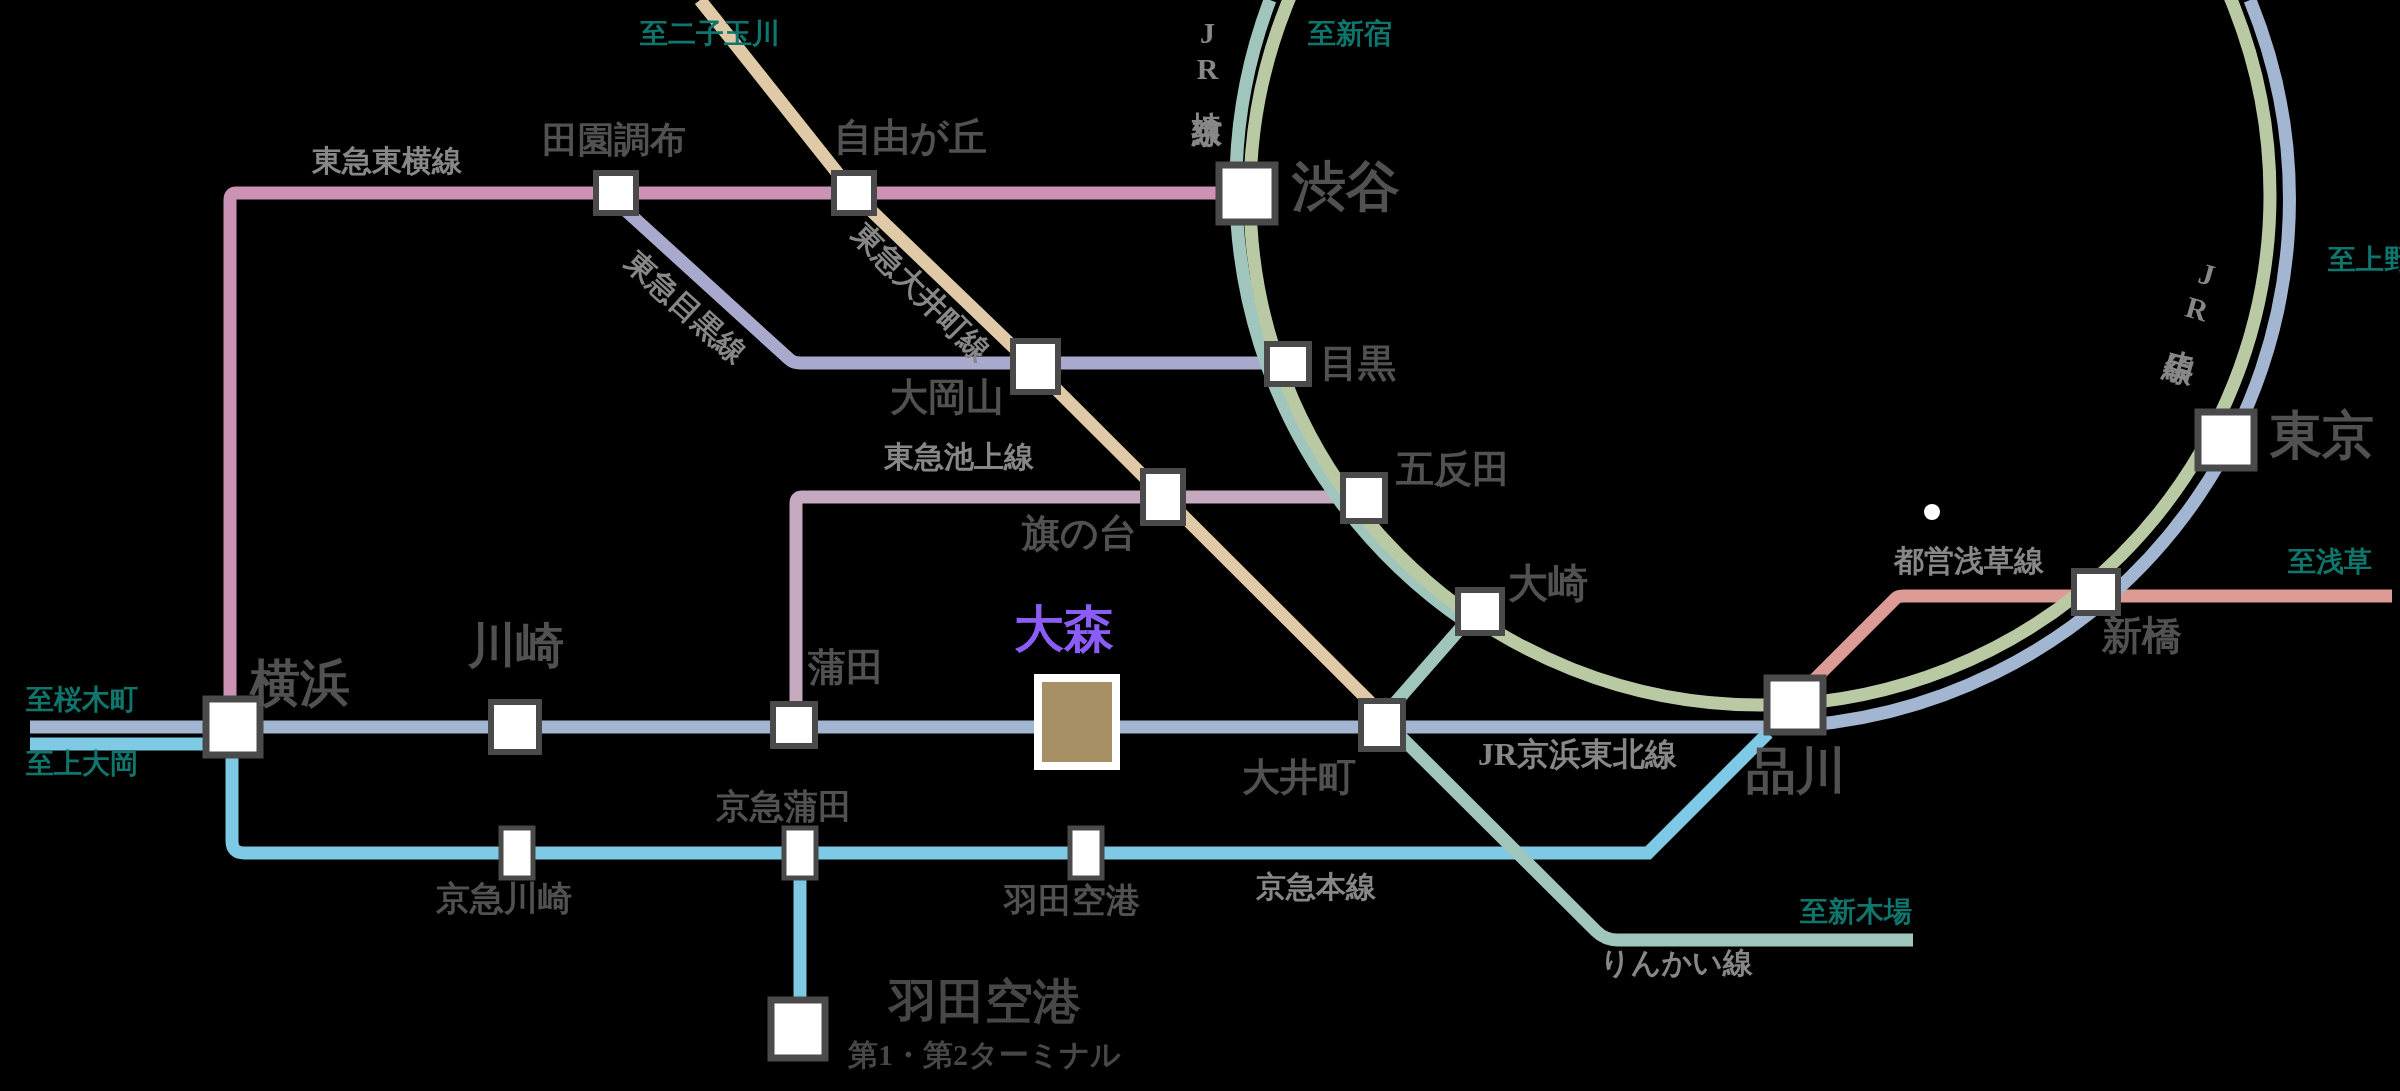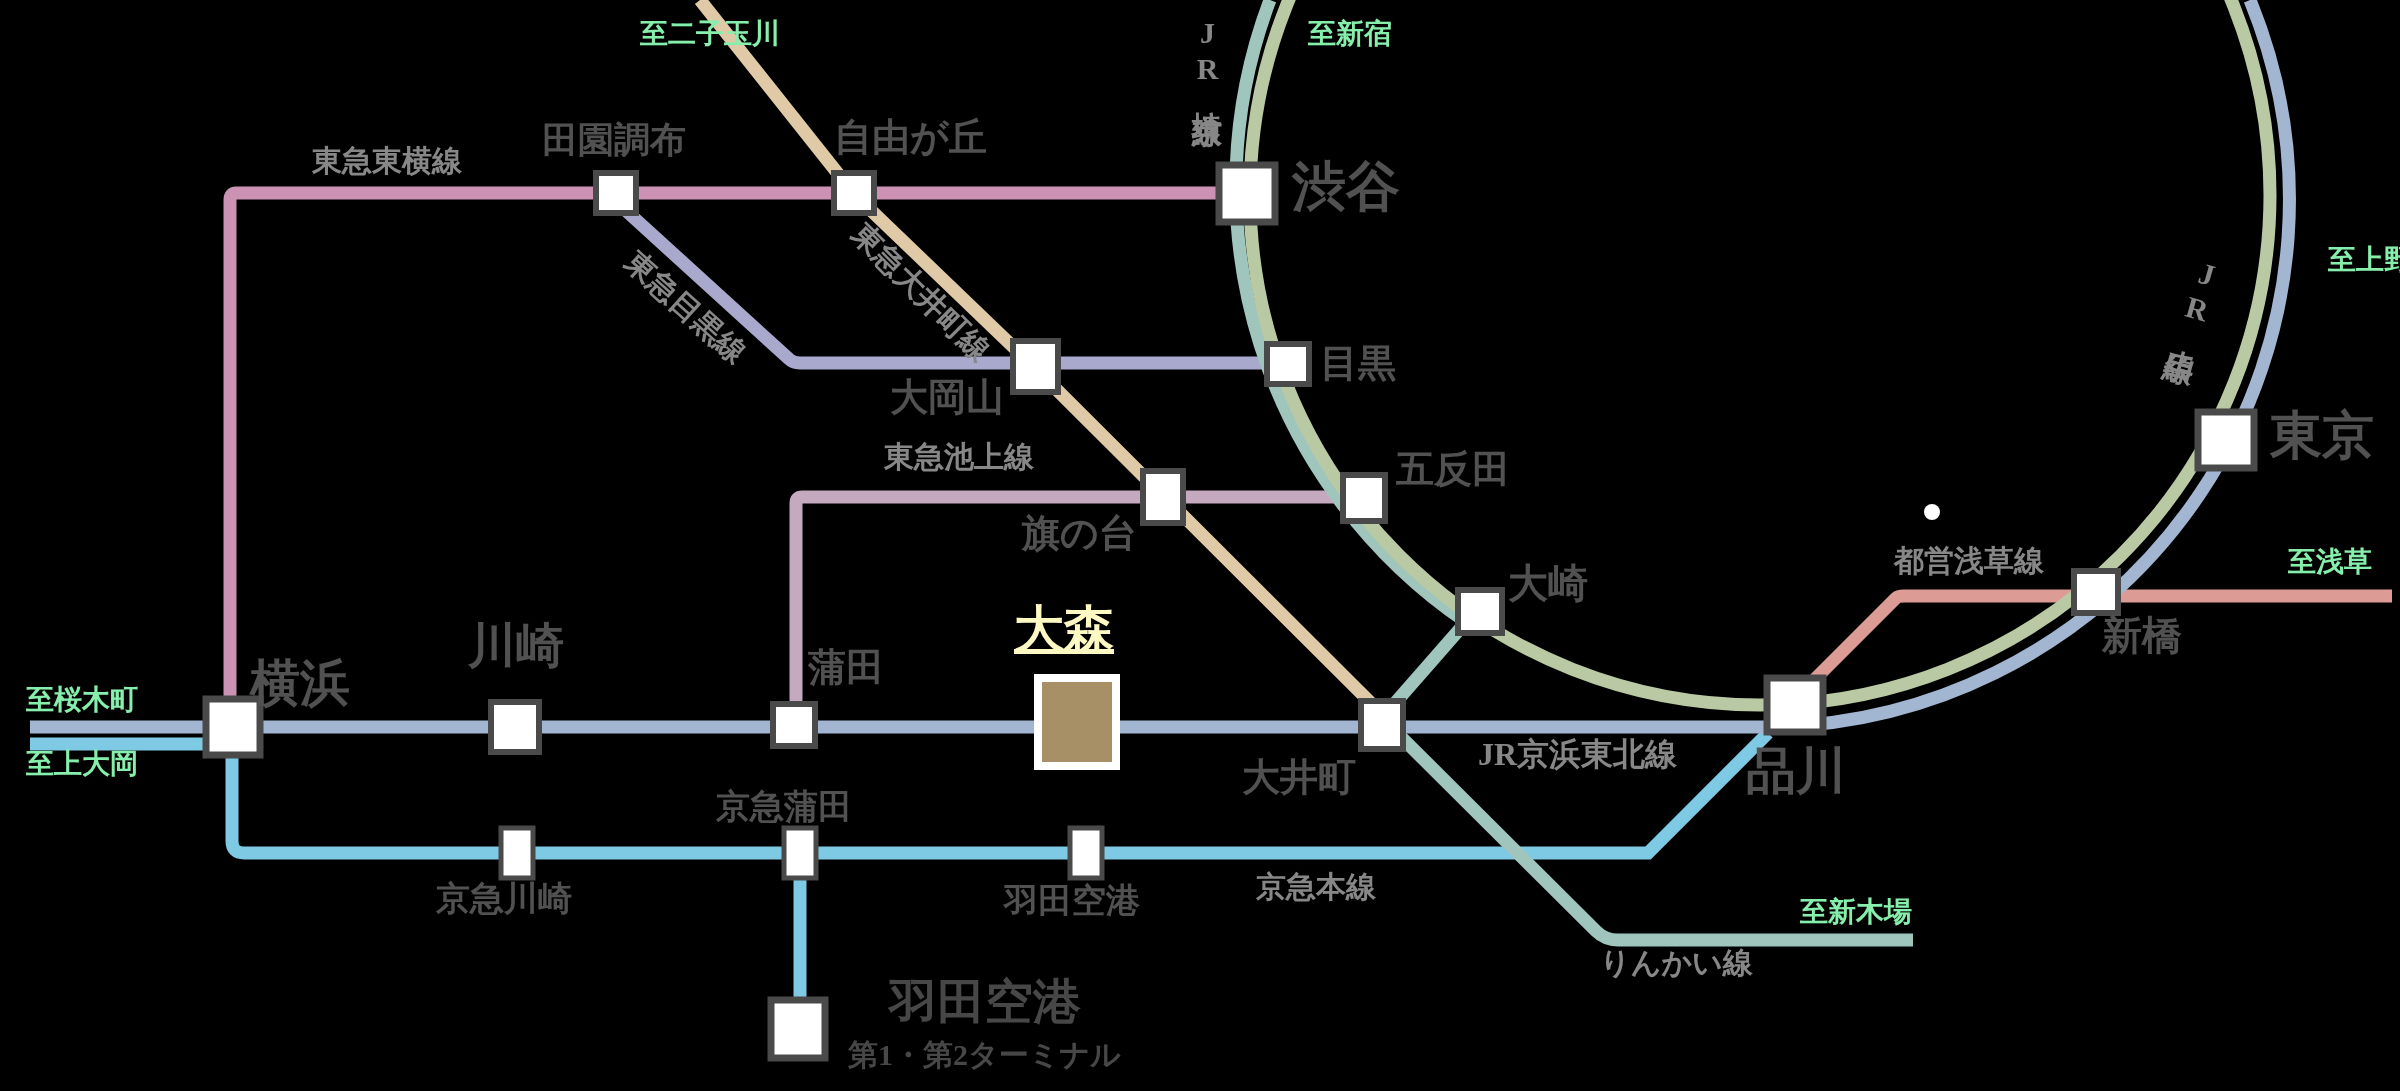--- a/index.html
+++ b/index.html
@@ -1,25 +1,25 @@
 <!DOCTYPE html>
 <html><head>
 <meta charset="utf-8">
 <style>
   html,body{margin:0;padding:0;background:#000;}
   #stage{position:relative;width:2400px;height:1091px;background:#000;overflow:hidden;
          font-family:"Liberation Serif","DejaVu Serif",serif;}
   #railmap{position:absolute;left:0;top:0;}
   .lbl{position:absolute;white-space:nowrap;line-height:1;}
-  .dir{color:#86efac;font-size:28px;font-weight:bold;}
+  .dir{color:#0f766e;font-size:28px;font-weight:bold;}
   .linename{color:#878787;font-size:30px;font-weight:bold;}
   .st{color:#515151;font-size:38px;font-weight:bold;}
   .st-big{font-size:50px;}
   .st-huge{font-size:54px;}
-  .gold{color:#fef9c3;text-decoration:underline;}
+  .gold{color:#8b5cf6;}
   .dark{color:#474747;}
   .rot{transform-origin:left top;}
   .vert{writing-mode:vertical-rl;text-orientation:upright;letter-spacing:3px;}
 </style>
 </head>
 <body>
 
 <div id="stage">
 
   <svg id="railmap" width="2400" height="1091" viewBox="0 0 2400 1091">

